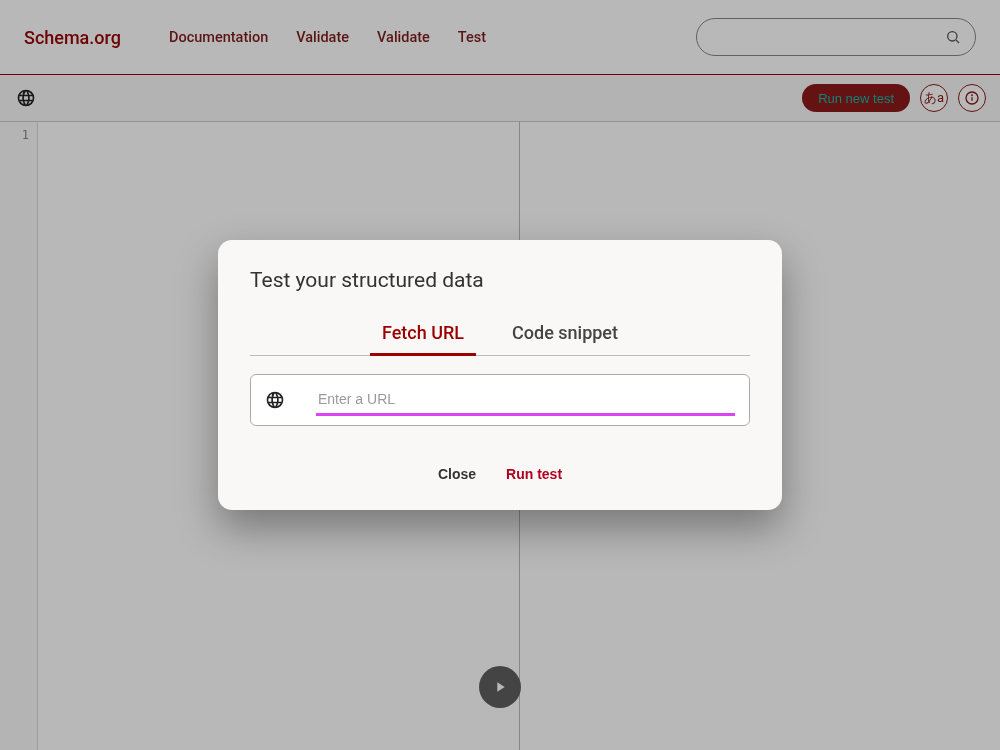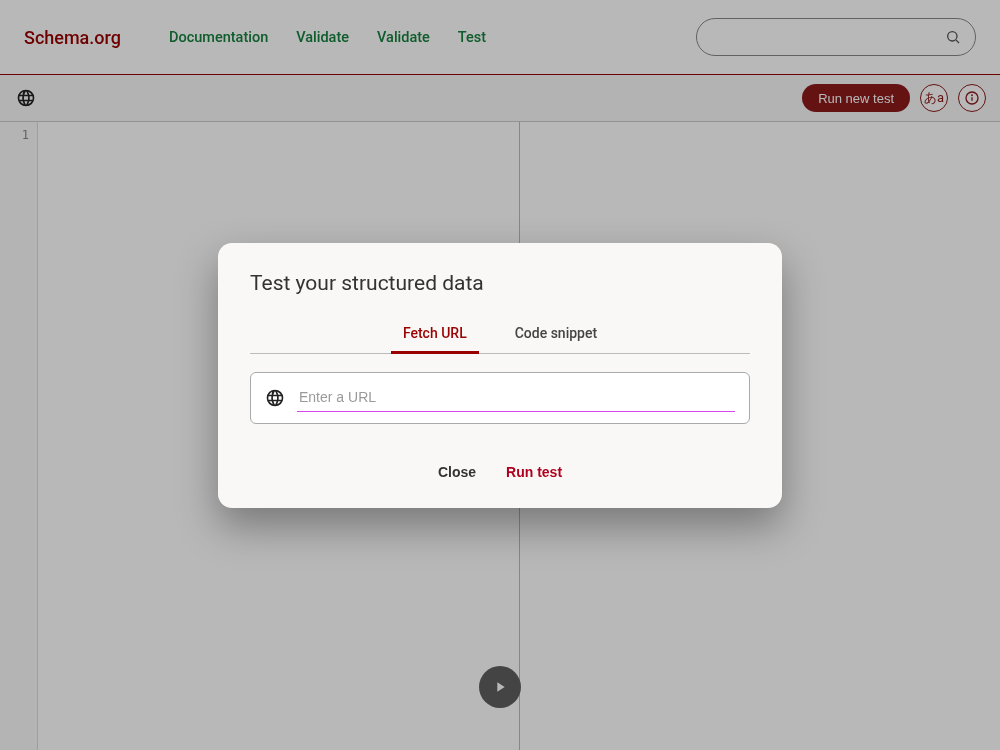--- a/index.html
+++ b/index.html
@@ -21,21 +21,21 @@
     padding: 0 24px;
     background: #fff;
   }
   .brand {
     color: #990000;
     font-size: 18px;
     font-weight: 500;
     margin-right: 48px;
   }
   .nav-links { display: flex; gap: 28px; flex: 1; }
-  .nav-link { color: #15803d; font-size: 14.5px; font-weight: 500; cursor: pointer; }
+  .nav-link { color: #7f1d1d; font-size: 14.5px; font-weight: 500; cursor: pointer; }
   .search-wrap {
     width: 280px;
     height: 38px;
     border: 1px solid #888;
     border-radius: 19px;
     display: flex;
     align-items: center;
     padding: 0 14px;
     gap: 8px;
   }
@@ -60,21 +60,21 @@
   }
   .toolbar-left { flex: 1; display: flex; align-items: center; }
   .globe-btn {
     width: 24px; height: 24px;
     display: flex; align-items: center; justify-content: center;
     color: #222;
     cursor: pointer;
   }
   .run-new {
     background: #8b1a1a;
-    color: #ffffff;
+    color: #14b8a6;
     border: none;
     border-radius: 14px;
     height: 28px;
     padding: 0 16px;
     font-size: 13px;
     font-weight: 500;
     cursor: pointer;
   }
   .circ-btn {
     width: 28px; height: 28px;
@@ -140,21 +140,21 @@
   .modal-title { font-size: 21px; font-weight: 400; color: #333; margin-bottom: 20px; }
   .tabs {
     display: flex;
     justify-content: center;
     border-bottom: 1px solid #bbb;
     gap: 36px;
     margin-bottom: 18px;
   }
   .tab {
     padding: 10px 6px 12px;
-    font-size: 14px;
+    font-size: 18px;
     font-weight: 500;
     color: #444;
     cursor: pointer;
     position: relative;
   }
   .tab.active { color: #990000; }
   .tab.active::after {
     content: "";
     position: absolute;
     left: -6px; right: -6px; bottom: -1px;
@@ -168,25 +168,26 @@
     display: flex;
     align-items: center;
     padding: 0 14px;
     gap: 12px;
     background: #fff;
   }
   .url-box .globe { width: 20px; height: 20px; color: #222; display: flex; }
   .url-input {
     flex: 1;
     border: none;
-    border-bottom: 1px solid #d946ef;
+    border-bottom: 3px solid #d946ef;
     outline: none;
     font-size: 14px;
     padding: 6px 2px;
     background: transparent;
+    margin-left: 19px;
   }
   .url-input::placeholder { color: #9a9a9a; }
   .modal-actions {
     display: flex;
     justify-content: center;
     gap: 22px;
     margin-top: 34px;
   }
   .txt-btn {
     background: none;

